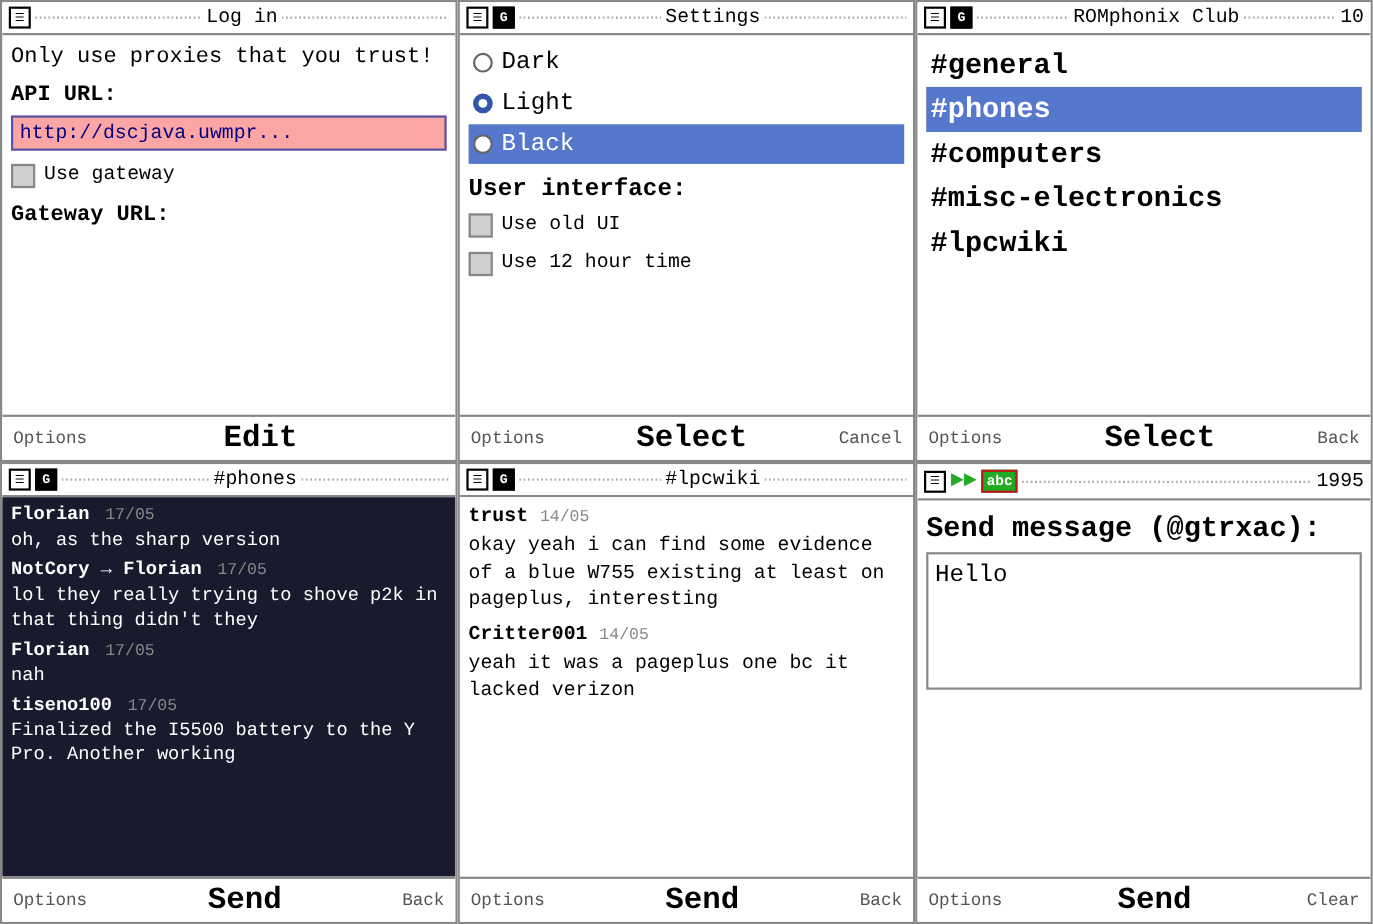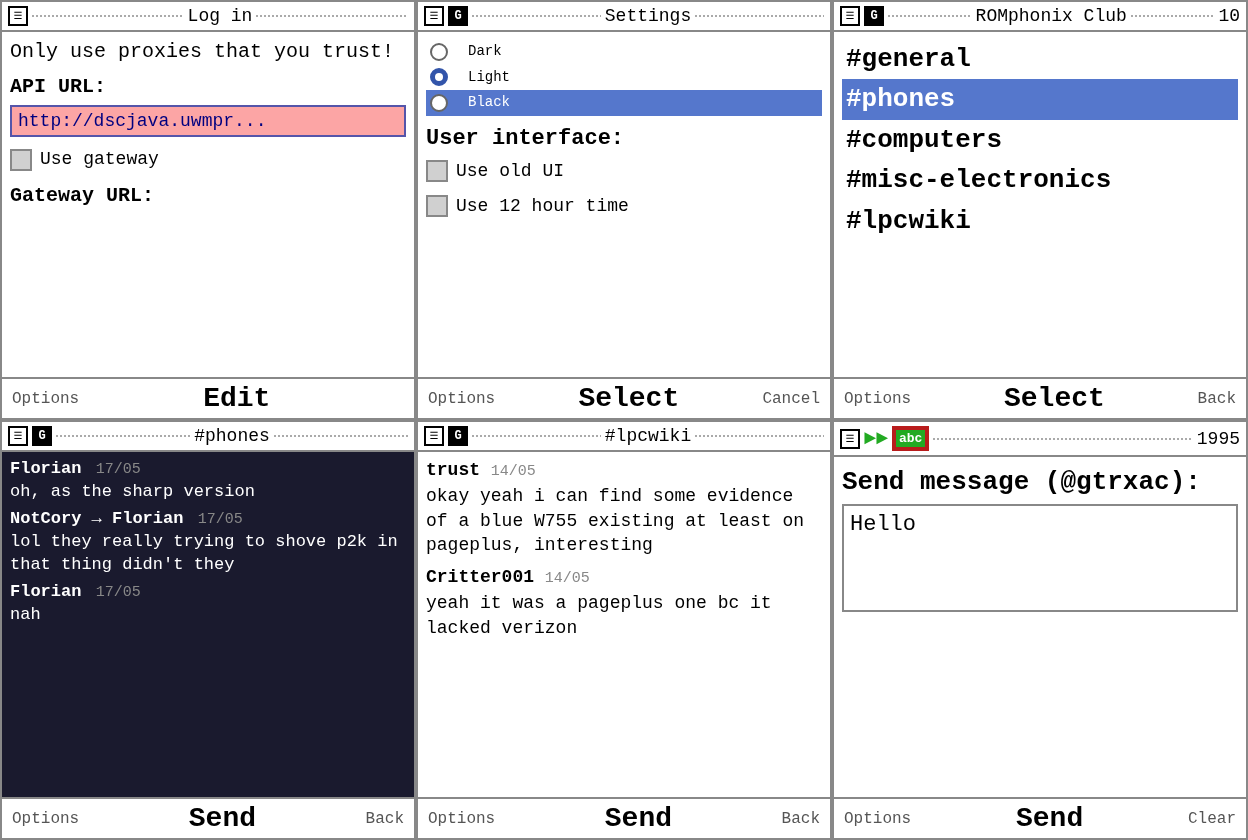--- a/index.html
+++ b/index.html
@@ -126,23 +126,23 @@
     }
     
     .settings-section-label {
       font-size: 22px;
       font-weight: bold;
       margin-bottom: 6px;
     }
     .radio-row {
       display: flex;
       align-items: center;
-      gap: 20px;
+      gap: 8px;
       padding: 3px 4px;
-      font-size: 14px;
+      font-size: 22px;
     }
     .radio-row.selected {
       background: #5577cc;
       color: #ffffff;
     }
     .radio-circle {
       width: 18px;
       height: 18px;
       border-radius: 50%;
       border: 2px solid #666;
@@ -224,39 +224,39 @@
       display: flex;
       align-items: center;
       gap: 4px;
     }
     .abc-badge {
       background: #22aa22;
       color: #fff;
       font-size: 13px;
       font-weight: bold;
       padding: 1px 3px;
-      border: 4px solid #b91c1c;
+      border: 2px solid #b91c1c;
     }
     .arrow-icon {
       color: #22aa22;
       font-size: 20px;
     }
     .send-title {
       font-size: 26px;
       font-weight: bold;
       margin-bottom: 4px;
     }
     .send-textarea {
       border: 2px solid #888;
       background: #fff;
       padding: 6px;
       font-size: 22px;
       font-family: 'Courier New', monospace;
       width: 100%;
-      height: 108px;
+      height: 125px;
       resize: none;
     }
     .divider-line {
       flex: 1;
       height: 2px;
       background: linear-gradient(to right, #aaa 50%, transparent 50%);
       background-size: 4px 2px;
     }
   </style>
 </head>
@@ -364,20 +364,25 @@
     <div style="margin-top:4px">
       <span class="chat-msg-user-dark">NotCory → Florian</span>
       <span class="chat-msg-date">17/05</span>
       <div class="chat-msg-text-dark">lol they really trying to shove p2k in that thing didn't they</div>
     </div>
     <div style="margin-top:4px">
       <span class="chat-msg-user-dark">Florian</span>
       <span class="chat-msg-date">17/05</span>
       <div class="chat-msg-text-dark">nah</div>
     </div>
+    <div style="margin-top:4px">
+      <span class="chat-msg-user-dark">tiseno100</span>
+      <span class="chat-msg-date">17/05</span>
+      <div class="chat-msg-text-dark">Finalized the I5500 battery to the Y Pro. Another working</div>
+    </div>
   </div>
   <div class="panel-footer">
     <span class="footer-options">Options</span>
     <span class="footer-main">Send</span>
     <span class="footer-right">Back</span>
   </div>
 </div>
 
 <div class="panel">
   <div class="panel-header">

